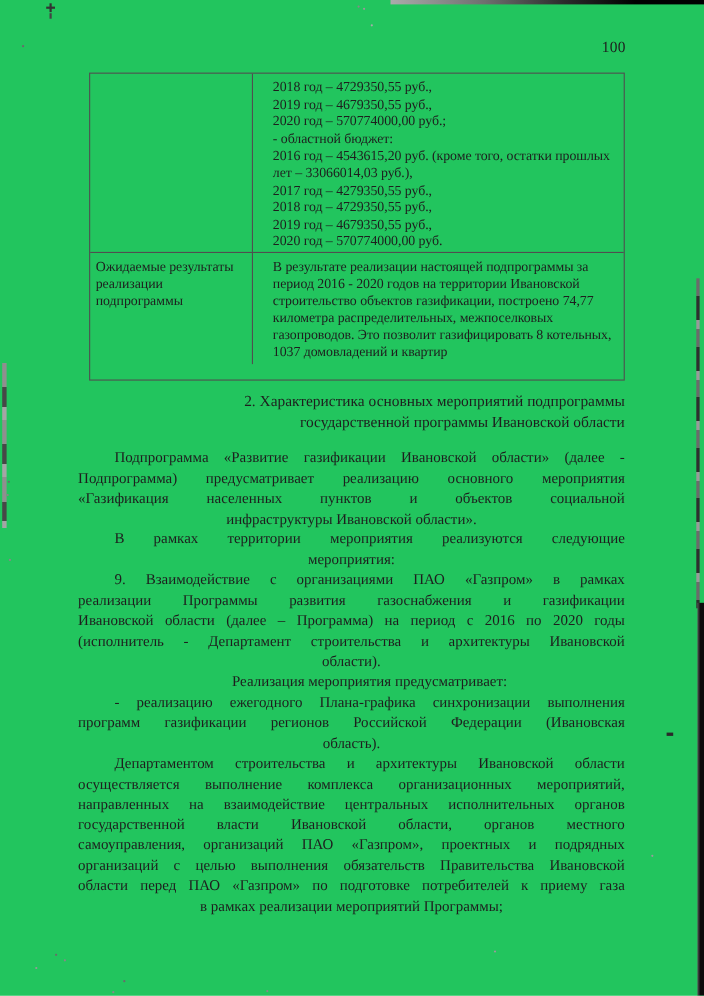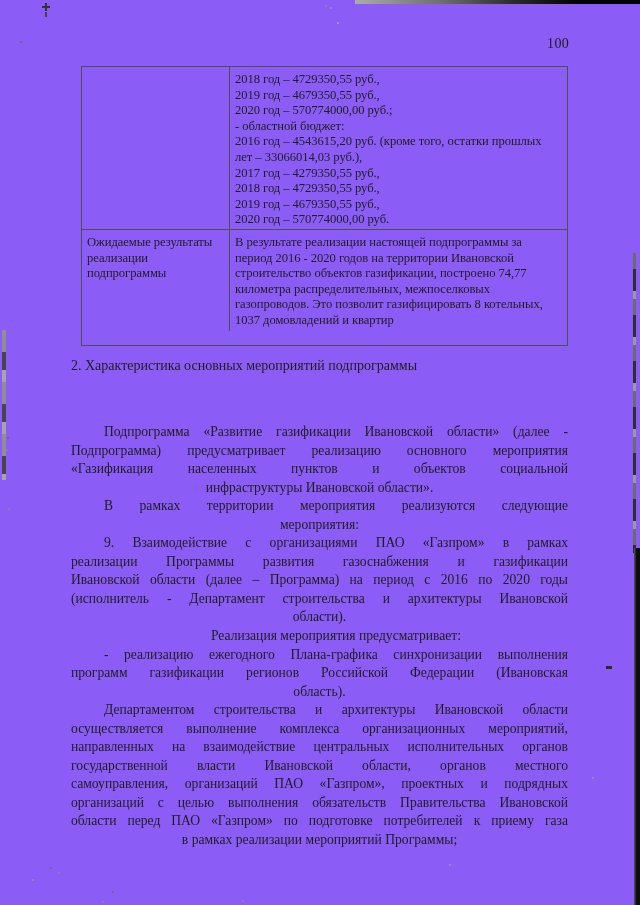--- a/index.html
+++ b/index.html
@@ -1,48 +1,48 @@
 <!DOCTYPE html>
 <html lang="ru"><head>
 <meta charset="utf-8">
 <style>
   html,body{margin:0;padding:0;}
   body{
     width:640px;height:905px;overflow:hidden;background:#ffffff;
     font-family:"Liberation Serif","DejaVu Serif",serif;
     color:#1e1e1e;
   }
-  .page{position:relative;width:640px;height:905px;background:#8b5cf6;}
+  .page{position:relative;width:640px;height:905px;background:#22c55e;}
 
   .page-number{
     position:absolute;top:36px;right:71px;
     font-size:14px;letter-spacing:.3px;
   }
 
   
   .doc-table{
     position:absolute;left:81px;top:66px;width:487px;height:280px;
     box-sizing:border-box;border:1.6px solid #4f4f4f;
   }
   .t-row{display:flex;box-sizing:border-box;}
   .t-row + .t-row{border-top:1.6px solid #4f4f4f;justify-content:flex-end;}
   .t-cell{box-sizing:border-box;padding:5px 4px 2px 5px;}
   .t-cell.label{width:148px;border-right:1.6px solid #4f4f4f;}
-  .t-cell.content{flex:1;min-width:0;}
+  .t-cell.content{flex:1;min-width:0;margin-left:13px;}
   .t-line{
     font-size:12.6px;line-height:15.6px;white-space:nowrap;
     letter-spacing:-0.05px;
   }
 
   
-  .heading{position:absolute;left:71px;top:356px;width:497px;text-align:left;}
+  .heading{position:absolute;left:71px;top:356px;width:497px;text-align:right;}
   .h-line{font-size:14px;line-height:19px;}
 
   
-  .body-text{position:absolute;left:71px;top:423px;width:497px;}
+  .body-text{position:absolute;left:71px;top:407px;width:497px;}
   .para{margin:0;}
   .b-line{font-size:13.6px;line-height:18.55px;text-align:center;}
   .b-line.jst{text-align:justify;text-align-last:justify;}
   .b-line.ind{text-indent:33px;}
 
   
   .art{position:absolute;pointer-events:none;}
   .bar-top{
     left:355px;top:0;width:285px;height:4px;
     background:linear-gradient(to right,#ababab,#6f6f6f 30%,#2c2c2c 55%,#000 78%);
@@ -100,20 +100,21 @@
           <div class="t-line fit">строительство объектов газификации, построено 74,77</div>
           <div class="t-line fit">километра распределительных, межпоселковых</div>
           <div class="t-line fit">газопроводов. Это позволит газифицировать 8 котельных,</div>
           <div class="t-line fit">1037 домовладений и квартир</div>
         </div>
       </div>
     </div>
 
   <div class="heading">
       <div class="h-line">2. Характеристика основных мероприятий подпрограммы</div>
+      <div class="h-line">государственной программы Ивановской области</div>
     </div>
 
   <div class="body-text">
       <div class="para">
         <div class="b-line ind jst">Подпрограмма «Развитие газификации Ивановской области» (далее -</div>
         <div class="b-line jst">Подпрограмма) предусматривает реализацию основного мероприятия</div>
         <div class="b-line jst">«Газификация населенных пунктов и объектов социальной</div>
         <div class="b-line">инфраструктуры Ивановской области».</div>
       </div>
       <div class="para">

